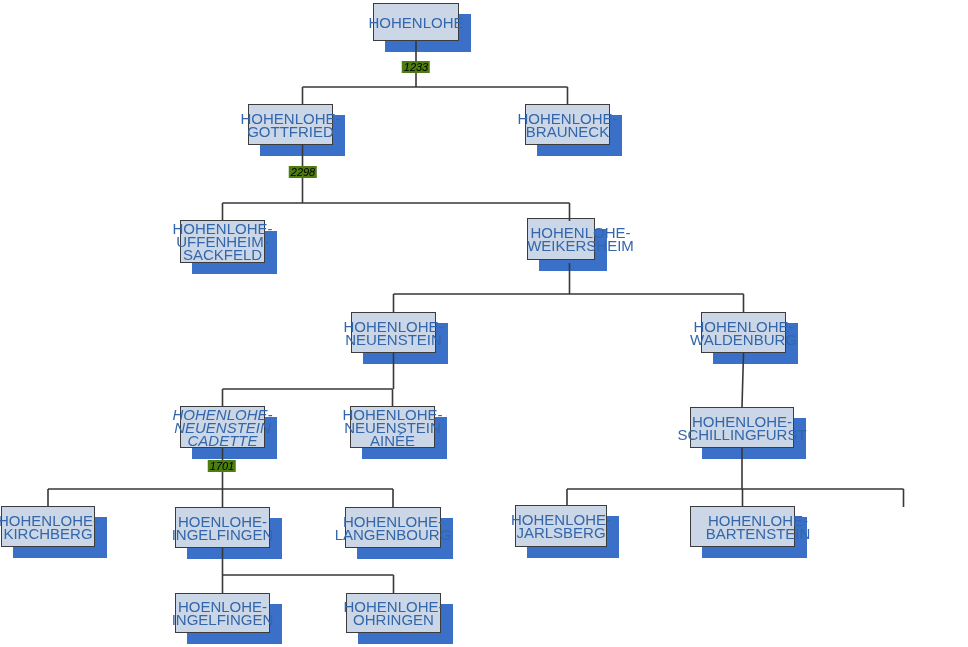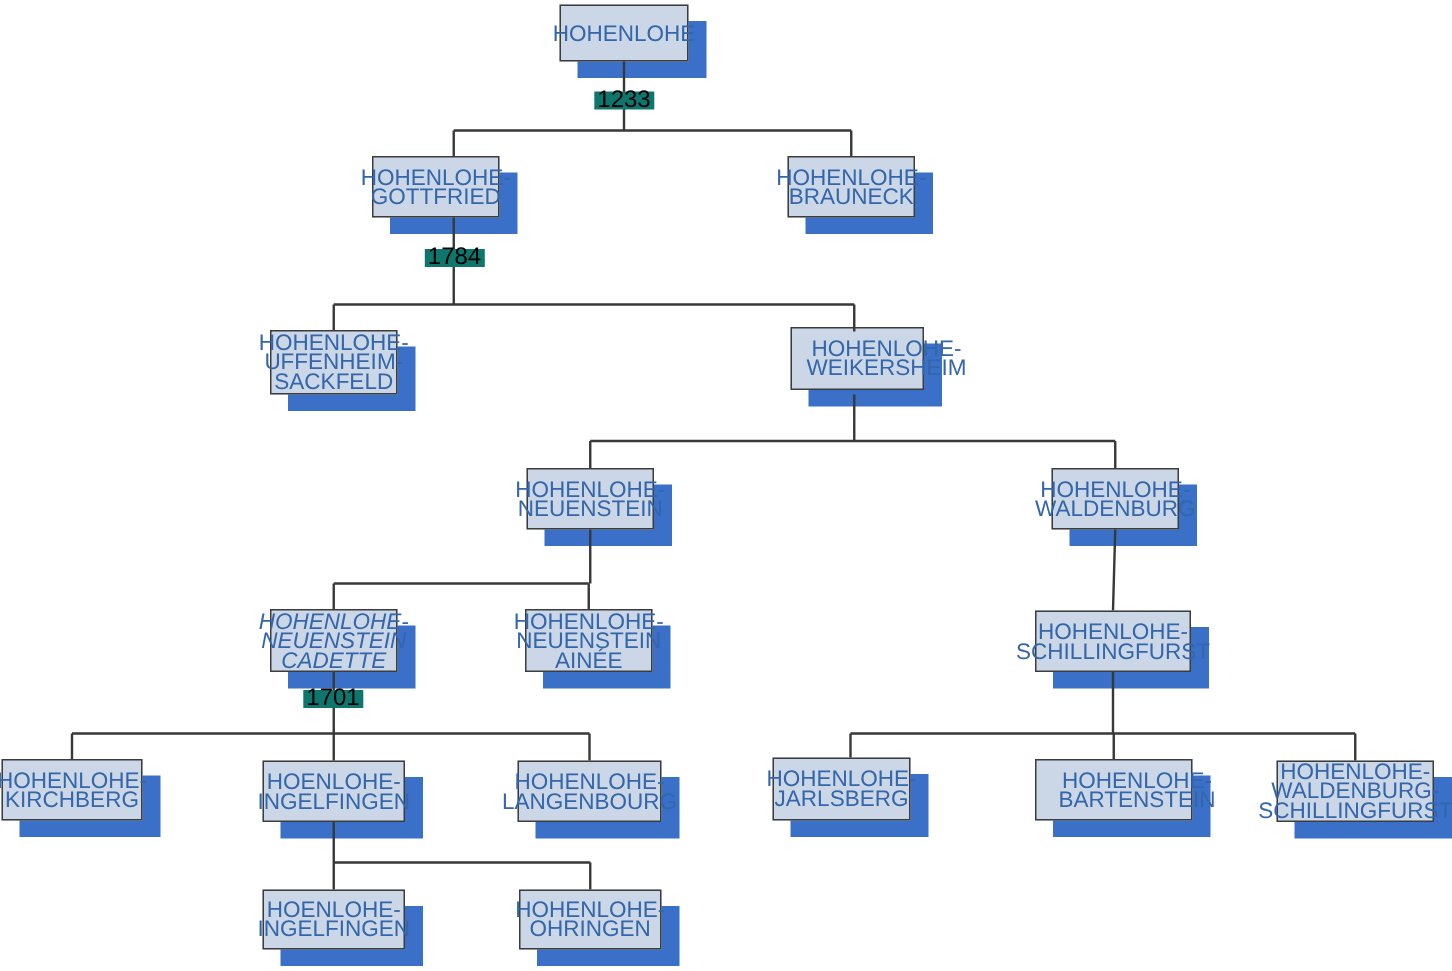--- a/index.html
+++ b/index.html
@@ -43,47 +43,48 @@
   #connector-layer {
     position: absolute;
     left: 0;
     top: 0;
     z-index: 4;
     pointer-events: none;
   }
   .year-label {
     position: absolute;
     transform: translate(-50%, -50%);
-    background: #0f766e;
+    background: #4d7c0f;
     color: var(--year-text, #000000);
-    font-size: 16px;
+    font-size: 11px;
     line-height: 12px;
     padding: 0 2px;
     z-index: 5;
     white-space: nowrap;
+    font-style: italic;
   }
 </style>
 </head>
 <body>
 
 <div id="tree-canvas">
   <div id="nodes-layer">
       <div class="node" style="left: 373px; top: 3px; width: 86px; height: 38px;">
         <span class="node-label">HOHENLOHE</span>
       </div>
       <div class="node" style="left: 248px; top: 104px; width: 85px; height: 41px;">
         <span class="node-label">HOHENLOHE-GOTTFRIED</span>
       </div>
       <div class="node" style="left: 525px; top: 104px; width: 85px; height: 41px;">
         <span class="node-label">HOHENLOHE-BRAUNECK</span>
       </div>
       <div class="node" style="left: 180px; top: 220px; width: 85px; height: 43px;">
         <span class="node-label">HOHENLOHE-UFFENHEIM-SACKFELD</span>
       </div>
-      <div class="node" style="left: 527px; top: 218px; width: 89px; height: 42px; padding-left: 40px;">
+      <div class="node" style="left: 527px; top: 218px; width: 68px; height: 42px; padding-left: 40px;">
         <span class="node-label">HOHENLOHE-WEIKERSHEIM</span>
       </div>
       <div class="node" style="left: 351px; top: 312px; width: 85px; height: 41px;">
         <span class="node-label">HOHENLOHE-NEUENSTEIN</span>
       </div>
       <div class="node" style="left: 701px; top: 312px; width: 85px; height: 41px;">
         <span class="node-label">HOHENLOHE-WALDENBURG</span>
       </div>
       <div class="node" style="left: 180px; top: 406px; width: 85px; height: 42px; font-style: italic;">
         <span class="node-label">HOHENLOHE-NEUENSTEIN CADETTE</span>
@@ -102,29 +103,26 @@
       </div>
       <div class="node" style="left: 345px; top: 507px; width: 96px; height: 41px;">
         <span class="node-label">HOHENLOHE-LANGENBOURG</span>
       </div>
       <div class="node" style="left: 515px; top: 505px; width: 92px; height: 42px;">
         <span class="node-label">HOHENLOHE-JARLSBERG</span>
       </div>
       <div class="node" style="left: 690px; top: 506px; width: 105px; height: 41px; padding-left: 32px;">
         <span class="node-label">HOHENLOHE-BARTENSTEIN</span>
       </div>
-      <div class="node" style="left: 851px; top: 507px; width: 105px; height: 41px;">
-        <span class="node-label">HOHENLOHE-WALDENBURG-SCHILLINGFURST</span>
-      </div>
       <div class="node" style="left: 175px; top: 593px; width: 95px; height: 40px;">
         <span class="node-label">HOENLOHE-INGELFINGEN</span>
       </div>
       <div class="node" style="left: 346px; top: 593px; width: 95px; height: 40px;">
         <span class="node-label">HOHENLOHE-OHRINGEN</span>
       </div>
     </div>
   <svg id="connector-layer" width="968" height="647" viewBox="0 0 968 647" xmlns="http://www.w3.org/2000/svg">
     <path id="edges-path" fill="none" stroke-width="1.6" d="M416 41 L416 87 M302.5 87 L567.5 87 M302.5 87 L302.5 104 M567.5 87 L567.5 104 M302.5 145 L302.5 203 M222.5 203 L569.5 203 M222.5 203 L222.5 220 M569.5 203 L569.5 221 M569.5 263 L569.5 294 M393.5 294 L743.5 294 M393.5 294 L393.5 312 M743.5 294 L743.5 312 M393.5 353 L393.5 389 M222.5 389 L392.5 389 M222.5 389 L222.5 406 M392.5 389 L392.5 406 M743.5 353 L742 407 M222.5 448 L222.5 489 M48 489 L393 489 M48 489 L48 506 M222.5 489 L222.5 507 M393 489 L393 507 M742 448 L742 489 M567 489 L903.5 489 M567 489 L567 505 M742.5 489 L742.5 506 M903.5 489 L903.5 507 M222.5 548 L222.5 575 M222.5 575 L393.5 575 M222.5 575 L222.5 593 M393.5 575 L393.5 593" stroke="#383838"></path>
   </svg>
 <div class="year-label" style="left: 416px; top: 67px;">1233</div>
-    <div class="year-label" style="left: 303px; top: 172px;">1784</div>
+    <div class="year-label" style="left: 303px; top: 172px;">2298</div>
     <div class="year-label" style="left: 222px; top: 466px;">1701</div>
   </div>
 
 </body></html>

